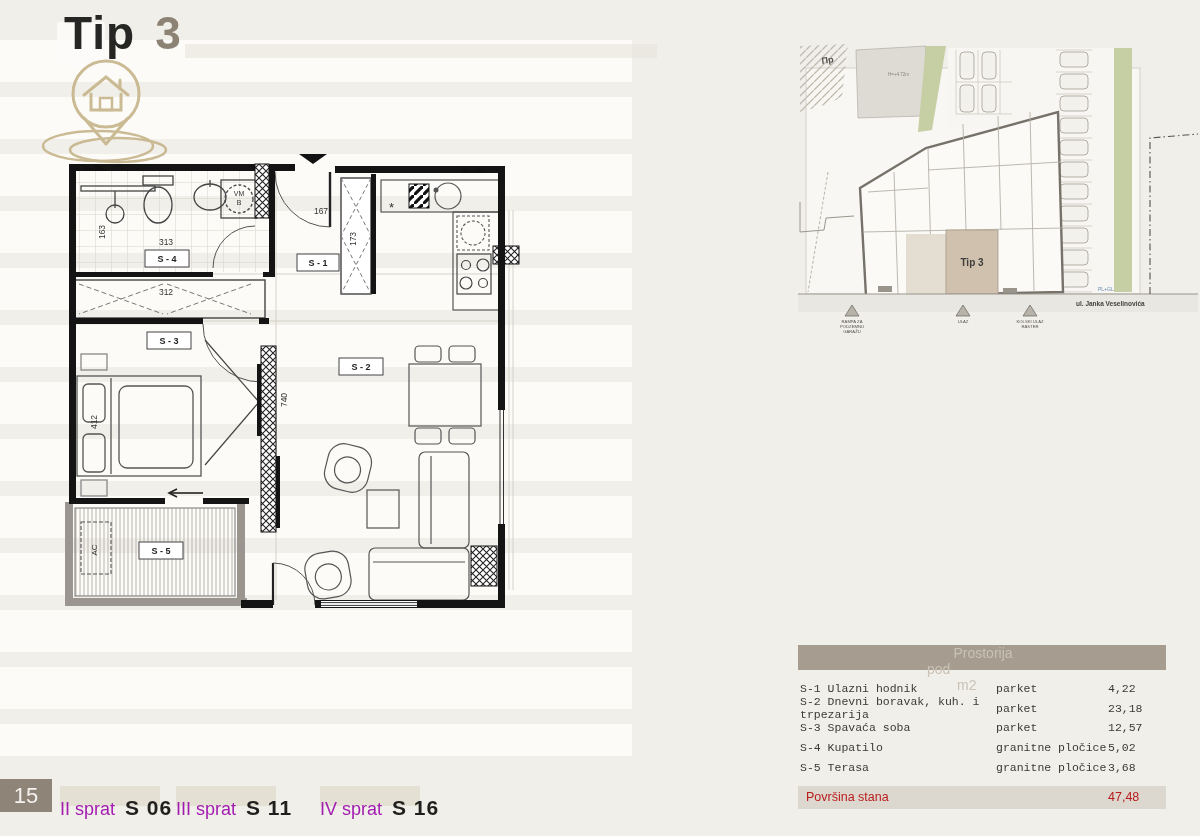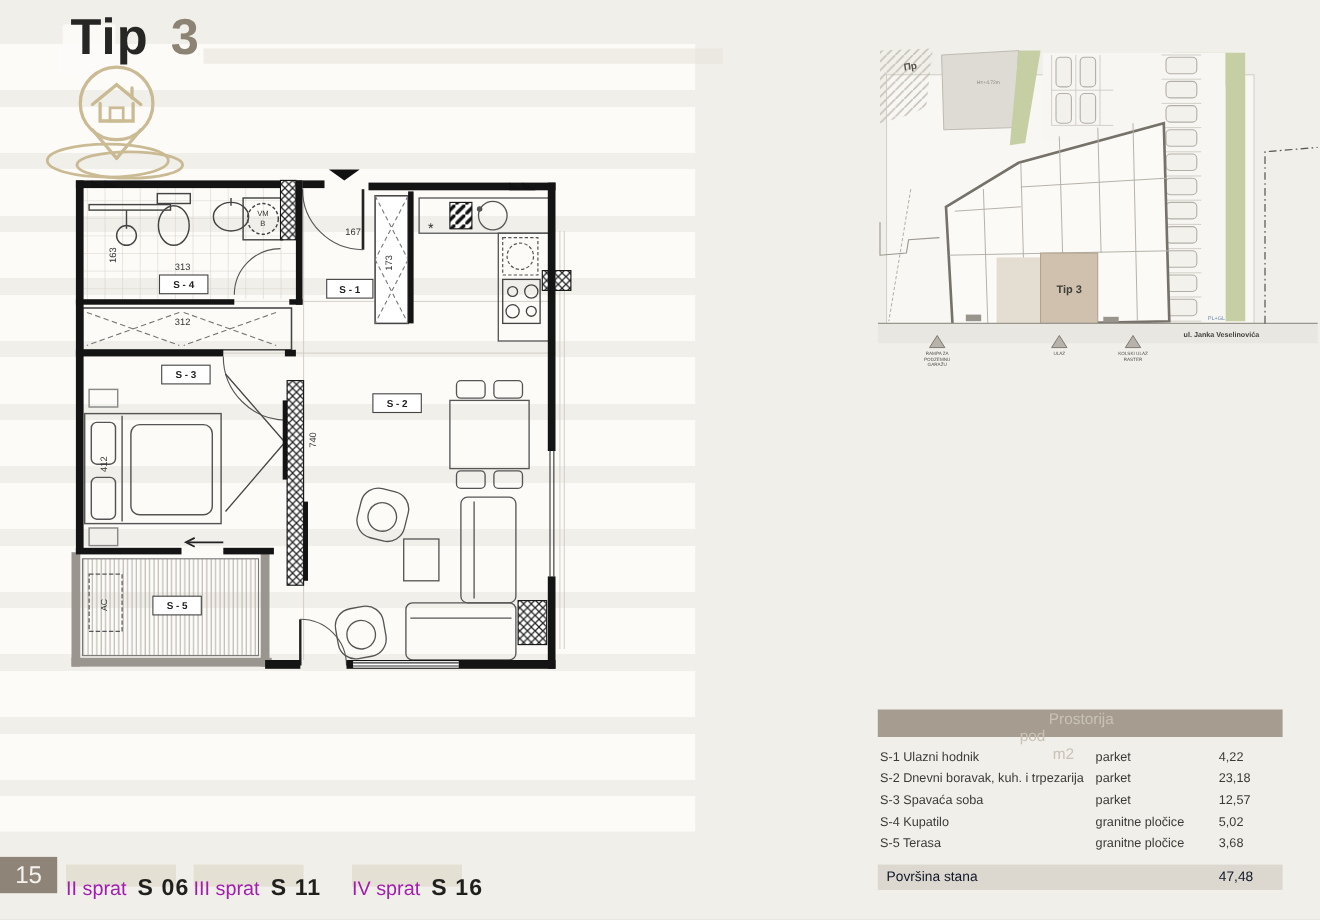--- a/index.html
+++ b/index.html
@@ -16,25 +16,25 @@
   .title .num{color:#8c8374;margin-left:20px;font-weight:700;}
   .logo{position:absolute;left:36px;top:50px;}
   svg text{font-family:"Liberation Sans",sans-serif;}
   .fp{position:absolute;left:63px;top:150px;overflow:visible;}
   .sp{position:absolute;left:798px;top:42px;}
   
   .tbl{position:absolute;left:798px;top:645px;width:368px;font-size:11.5px;}
   .tbl .hdr{display:flex;align-items:center;height:25px;background:#a69d90;color:#cac2b6;
         font-size:14px;padding:0 6px 0 8px;flex-direction:column;}
   .tbl .rows{margin-top:9px;}
-  .tbl .row{display:flex;align-items:center;height:19.6px;color:#3b3a37;padding:0 6px 0 2px;}
+  .tbl .row{display:flex;align-items:center;height:19.6px;color:#3b3a37;padding:0 6px 0 2px;font-family:Liberation Mono, monospace;}
   .c1{flex:1;}
   .c2{width:112px;}
   .c3{width:52px;text-align:left;}
-  .tbl .ftr{display:flex;align-items:center;height:23px;background:#ddd8cf;color:#0f172a;
+  .tbl .ftr{display:flex;align-items:center;height:23px;background:#ddd8cf;color:#b91c1c;
         font-size:12.5px;padding:0 6px 0 8px;margin-top:9px;}
   
   .floors{position:absolute;left:0;top:752px;width:700px;height:60px;}
   .pageno{position:absolute;left:0;top:27px;width:52px;height:33px;background:#8e8478;color:#f4f2ee;
         font-size:22px;display:flex;align-items:center;justify-content:center;}
   .fl{position:absolute;top:0;width:120px;}
   .fl .lbl{white-space:nowrap;height:32px;display:flex;align-items:baseline;}
   .fl .lvl{color:#a21caf;font-size:18px;margin-right:10px;}
   .fl .unit{color:#1f1f1d;font-size:21px;font-weight:700;letter-spacing:1px;margin-top:44px;}
   .fl .bar{width:100px;height:20px;background:#e5e0d4;margin-top:2px;}

